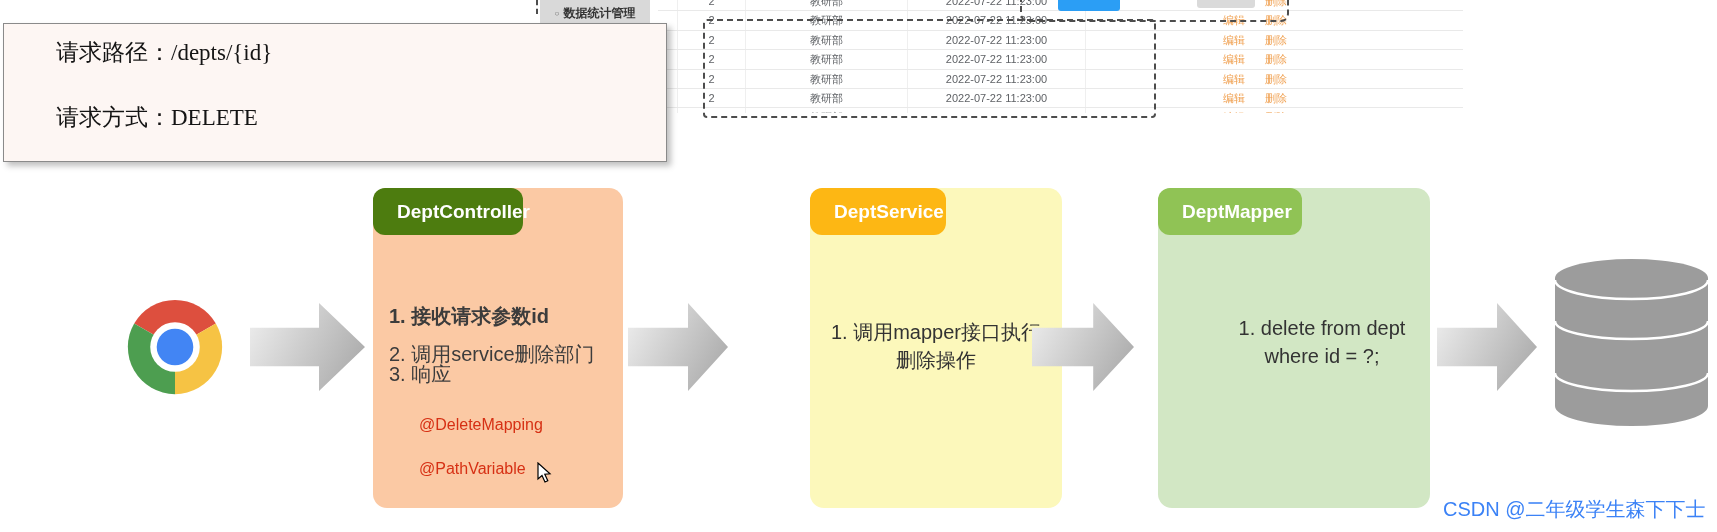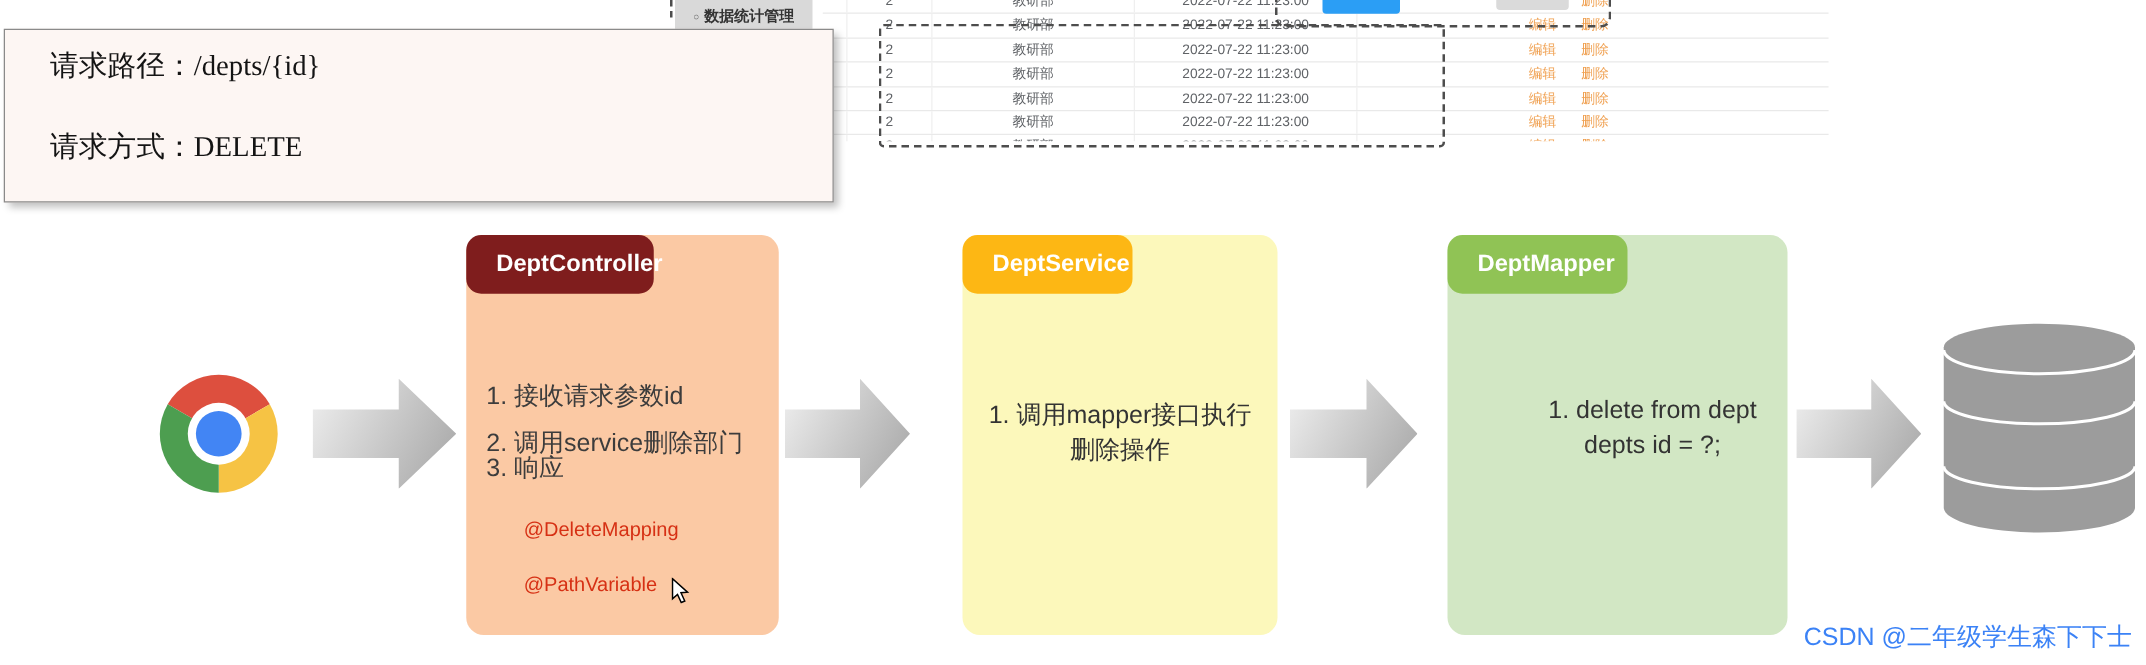--- a/index.html
+++ b/index.html
@@ -29,45 +29,45 @@
   .btn-blue{position:absolute;left:1058px;top:-6px;width:62px;height:17px;background:#2b9ef5;border-radius:3px;z-index:2;}
   .btn-gray{position:absolute;left:1197px;top:-8px;width:58px;height:16px;background:#dadada;border-radius:3px;z-index:2;}
   .marquee{position:absolute;border:2px dashed #4d4d4d;z-index:3;pointer-events:none;}
   .marquee-a{left:1020px;top:-16px;width:265px;height:34px;border-radius:8px;}
   .marquee-b{left:703px;top:19px;width:449px;height:95px;border-radius:4px;}
 
   
   .info-box{position:absolute;left:3px;top:23px;width:662px;height:137px;background:#fdf6f3;
     border:1px solid #8a8a8a;box-shadow:4px 4px 6px rgba(0,0,0,.25);z-index:5;
     font-family:"Liberation Serif","DejaVu Serif",serif;font-size:23px;color:#141414;}
-  .info-line{position:absolute;left:36px;white-space:nowrap;}
+  .info-line{position:absolute;left:52px;white-space:nowrap;}
   .info-line.l1{top:13px;}
   .info-line.l2{top:78px;}
 
   
   .chrome{position:absolute;left:116px;top:288px;width:118px;height:118px;z-index:4;}
   .arrow{position:absolute;top:303px;height:88px;z-index:4;
     background:linear-gradient(118deg,#f0f0f0 0%,#a4a4a4 100%);
     clip-path:polygon(0 28%,60% 28%,60% 0,100% 50%,60% 100%,60% 72%,0 72%);}
   .arrow.a1{left:250px;width:115px;}
   .arrow.a2{left:628px;width:100px;}
   .arrow.a3{left:1032px;width:102px;}
   .arrow.a4{left:1437px;width:100px;}
 
   .card{position:absolute;top:188px;height:320px;border-radius:14px;z-index:4;}
   .card .tab{position:absolute;left:0;top:0;height:47px;border-radius:12px;display:flex;
     align-items:center;padding:0 24px;box-sizing:border-box;color:#fff;font-weight:bold;font-size:19px;white-space:nowrap;}
   .card1{left:373px;width:250px;background:#fbc9a4;}
-  .card1 .tab{width:150px;background:#7f1d1d;}
-  .card2{left:770px;width:252px;background:#fcf8bb;}
+  .card1 .tab{width:150px;background:#4d7c0f;}
+  .card2{left:810px;width:252px;background:#fcf8bb;}
   .card2 .tab{width:136px;background:#fdb714;}
   .card3{left:1158px;width:272px;background:#d2e7c4;}
   .card3 .tab{width:144px;background:#90c355;}
   .step{position:absolute;left:16px;font-size:20px;color:#3c3c3c;white-space:nowrap;}
-  .card1 .s0{top:115px;} .card1 .s1{top:153px;} .card1 .s2{top:173px;}
+  .card1 .s0{top:115px;font-weight:bold;} .card1 .s1{top:153px;} .card1 .s2{top:173px;}
   .anno{position:absolute;left:46px;font-size:16px;color:#d63014;white-space:nowrap;}
   .card1 .a0{top:228px;} .card1 .a1x{top:272px;}
   .center-steps{position:absolute;left:0;width:100%;text-align:center;font-size:20px;color:#333;line-height:28px;}
   .card2 .center-steps{top:130px;}
   .card3 .center-steps{top:126px;margin-left:28px;}
 
   .db{position:absolute;left:1553px;top:258px;z-index:4;}
   .db-label{position:absolute;left:1553px;top:332px;width:157px;text-align:center;
     color:#fff;font-size:26px;letter-spacing:2px;z-index:5;}
 
@@ -206,21 +206,21 @@
       <div>删除操作</div>
     </div>
   </div>
 
   <div class="arrow a3"></div>
 
   <div class="card card3">
     <div class="tab">DeptMapper</div>
     <div class="center-steps">
       <div>1. delete from dept</div>
-      <div>depts id = ?;</div>
+      <div>where id = ?;</div>
     </div>
   </div>
 
   <div class="arrow a4"></div>
 
   <svg class="db" width="157" height="170" viewBox="0 0 157 170">
     <path d="M2,20 L2,148 A76.5,20 0 0 0 155,148 L155,20" fill="#9c9c9c"></path>
     <ellipse cx="78.5" cy="20" rx="76.5" ry="19" fill="#9c9c9c"></ellipse>
     <path d="M2,22 A76.5,19 0 0 0 155,22" stroke="#ffffff" stroke-width="2.5" fill="none"></path>
     <path d="M2,63 A76.5,18 0 0 0 155,63" stroke="#ffffff" stroke-width="2.5" fill="none"></path>

